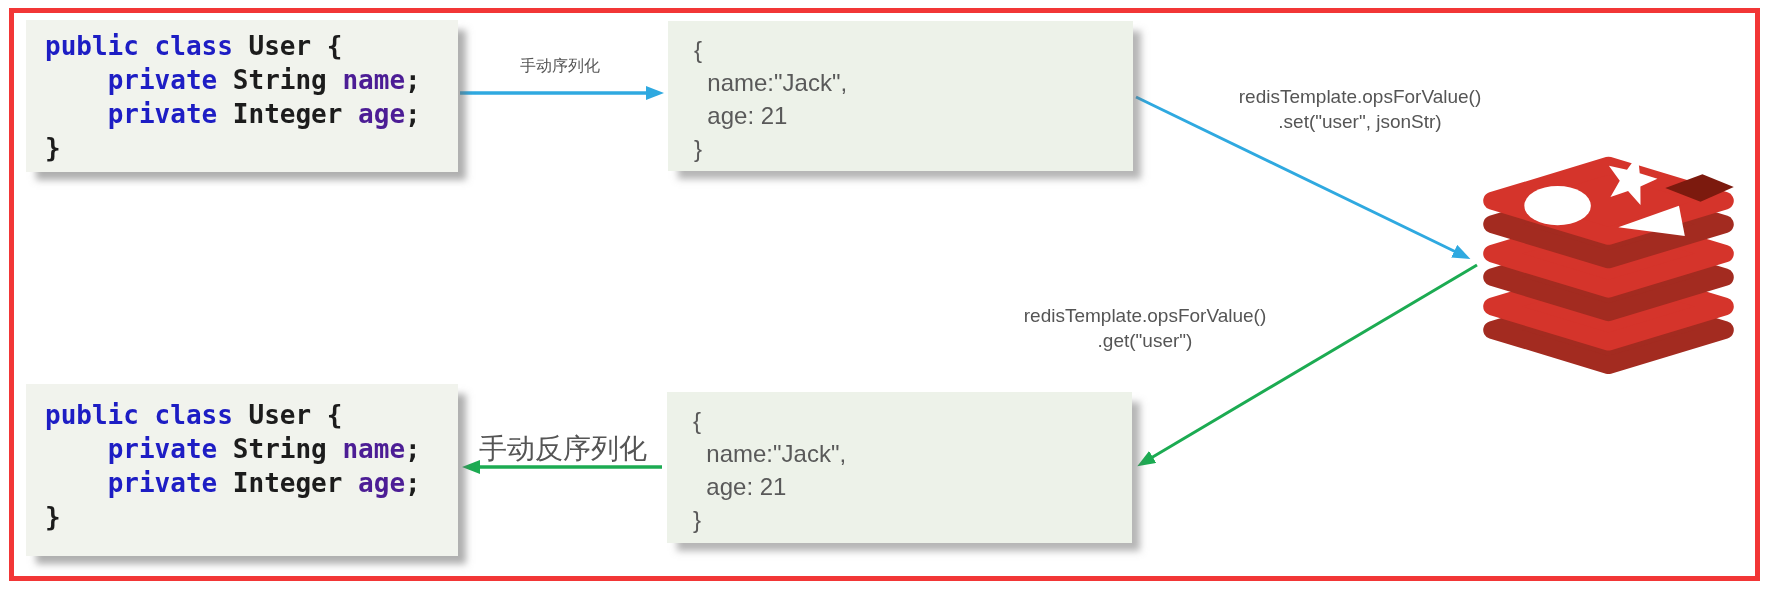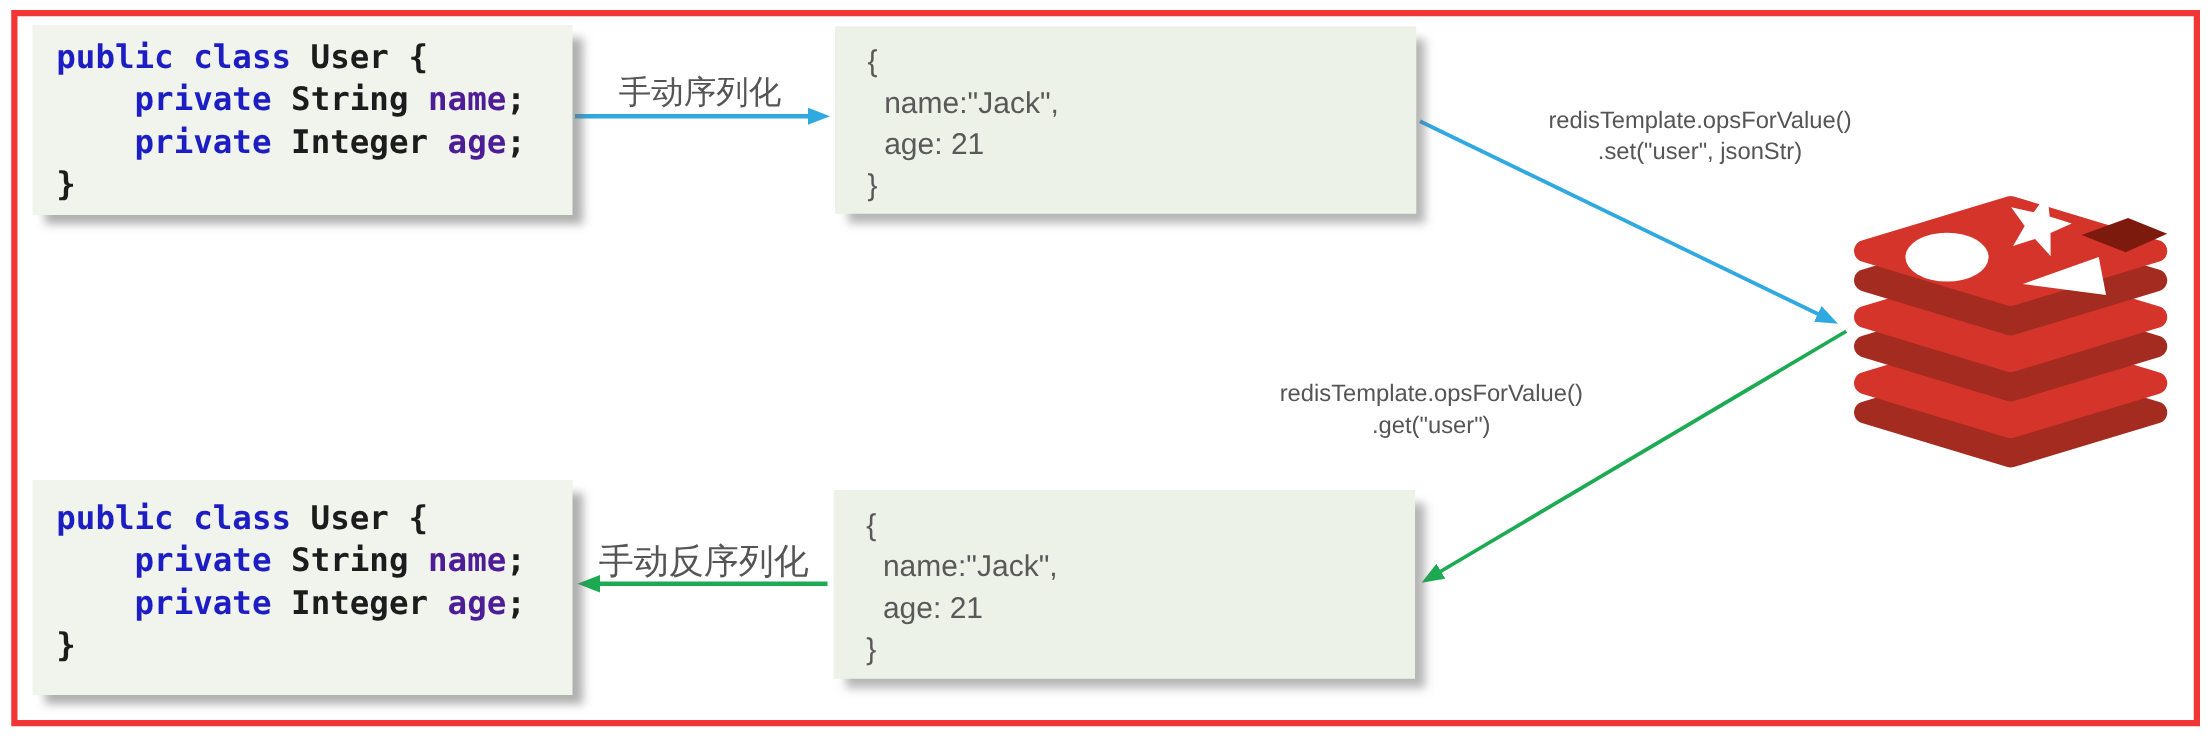--- a/index.html
+++ b/index.html
@@ -54,21 +54,21 @@
   }
   .json-block.top{left:668px;top:21px;height:150px;}
   .json-block.bottom{left:667px;top:392px;height:151px;}
 
   
   .arrow-label{
     position:absolute;
     color:#555555;
     text-align:center;
   }
-  .label-serialize{left:455px;top:56px;width:210px;font-size:26px;}
+  .label-serialize{left:455px;top:56px;width:210px;font-size:16px;}
   .label-deserialize{left:458px;top:430px;width:210px;font-size:28px;}
   .label-store{left:1210px;top:84px;width:300px;font-size:19px;line-height:25px;}
   .label-fetch{left:990px;top:303px;width:310px;font-size:19px;line-height:25px;}
 
   
   .arrow-layer{position:absolute;left:0;top:0;width:1769px;height:589px;}
   .redis-logo{position:absolute;left:1470px;top:145px;width:277px;height:231px;}
 </style>
 </head>
 <body>

